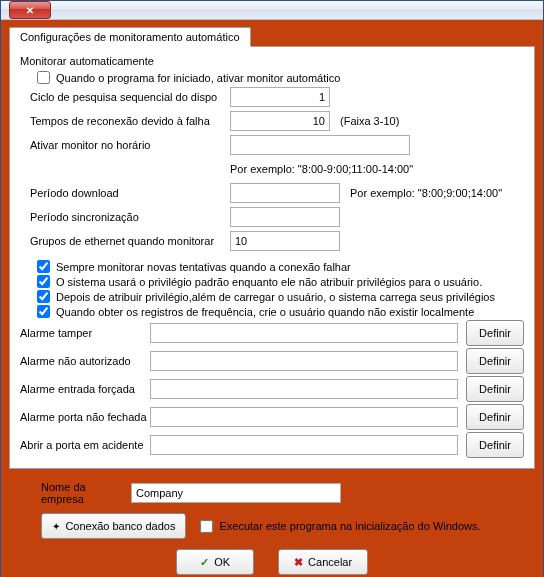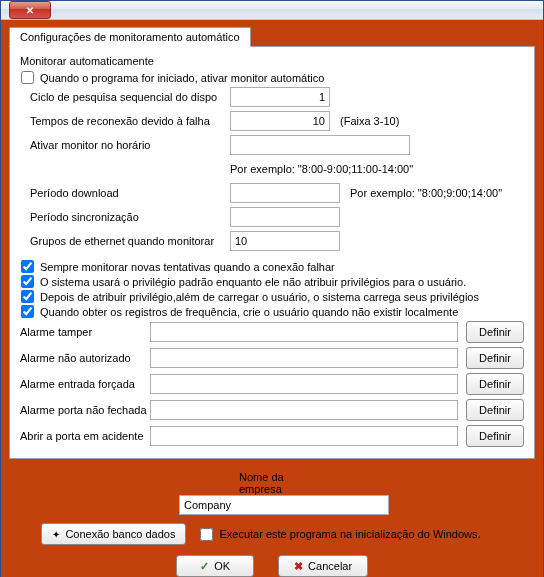--- a/index.html
+++ b/index.html
@@ -100,53 +100,52 @@
     font-size: 11px;
     background: #fff;
   }
   input[type="checkbox"] {
     width: 13px; height: 13px;
     margin: 0 4px 0 0;
     vertical-align: middle;
   }
   .num-right { text-align: right; }
   .hint { margin-left: 10px; }
-  .chk-row { display: flex; align-items: center; margin: 2px 1px; }
+  .chk-row { display: flex; align-items: center; margin: 2px 17px; }
   .chk-row span { margin-left: 2px; }
   .alarm-row {
     display: flex;
     align-items: center;
     margin: 2px 0;
     min-height: 24px;
   }
   .alarm-row .txt { width: 130px; }
   .alarm-row input[type="text"] { flex: 1; margin-right: 8px; }
   .btn {
     height: 22px;
     min-width: 58px;
     background: linear-gradient(to bottom, #fefefe, #e8e8e8);
     border: 1px solid #8a8a8a;
     border-radius: 3px;
     font-family: inherit;
     font-size: 11px;
     cursor: pointer;
-    padding: 0 10px;
+    padding: 12px 10px;
     display: inline-flex;
     align-items: center;
     justify-content: center;
     gap: 5px;
   }
   .bottom {
     padding: 6px 8px 0 8px;
   }
   .company-row {
     display: flex;
     align-items: center;
     margin: 6px 0 8px 24px;
-    flex-direction: column;
   }
   .company-row .txt { width: 90px; }
   .db-row {
     display: flex;
     align-items: center;
     gap: 14px;
     margin-left: 24px;
     margin-bottom: 10px;
   }
   .okrow {

